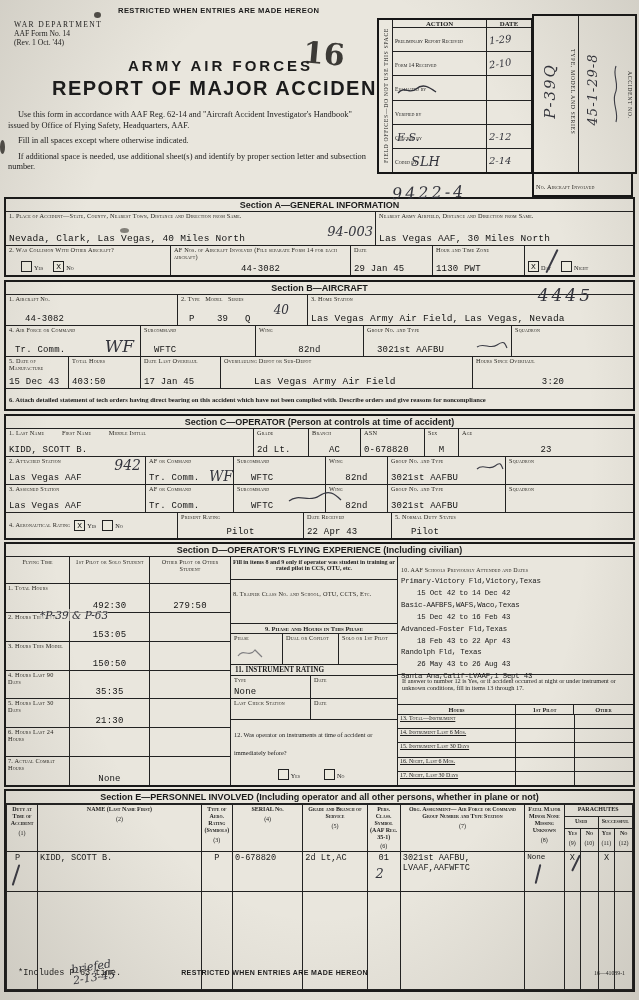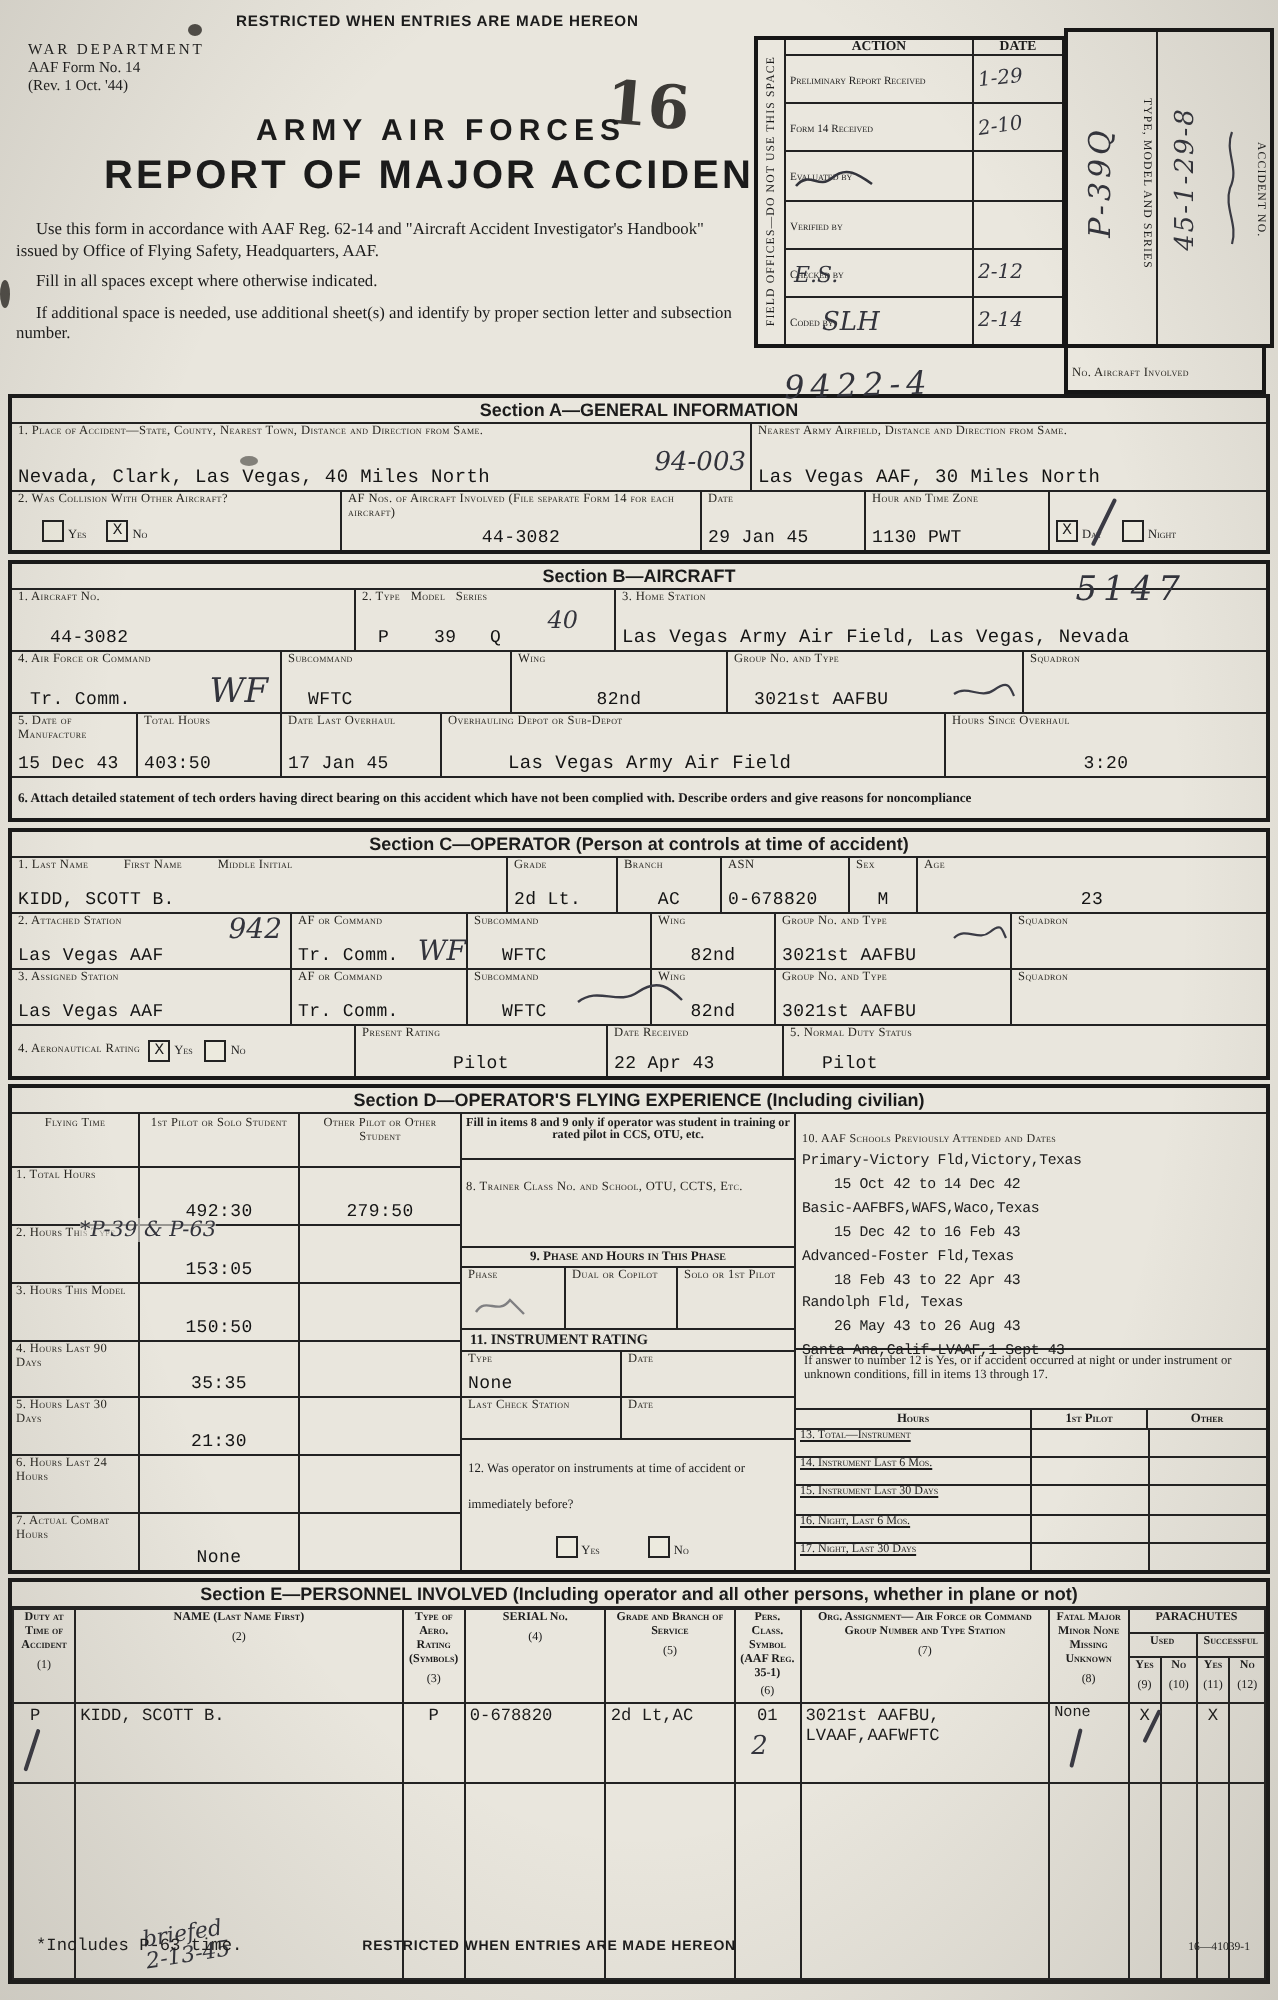--- a/index.html
+++ b/index.html
@@ -261,21 +261,21 @@
         <span class="val vbot" style="padding-left:8px;">
           <span>P</span>&nbsp;&nbsp;&nbsp;
           <span>39</span>&nbsp;&nbsp;
           <span>Q</span>
         </span>
         <span class="hw" style="position:absolute;right:18px;top:8px;font-size:12px;">40</span>
       </div>
       <div class="cell lastc" style="flex:1;">
         <span class="lbl">3. Home Station</span>
         <span class="val vbot" style="font-size:9.5px;">Las Vegas Army Air Field, Las Vegas, Nevada</span>
-        <span class="hw" style="position:absolute;right:40px;top:-10px;font-size:17px;letter-spacing:3px;z-index:4;">5147</span>
+        <span class="hw" style="position:absolute;right:40px;top:-10px;font-size:17px;letter-spacing:3px;z-index:4;">4445</span>
       </div>
     </div>
     <div class="row" style="height:30px;">
       <div class="cell" style="width:135px;">
         <span class="lbl">4. Air Force or Command</span>
         <span class="val vbot" style="padding-left:6px;">Tr. Comm.</span>
         <span class="hw" style="position:absolute;right:6px;bottom:0px;font-size:17px;">WF</span>
       </div>
       <div class="cell" style="width:115px;">
         <span class="lbl">Subcommand</span>

